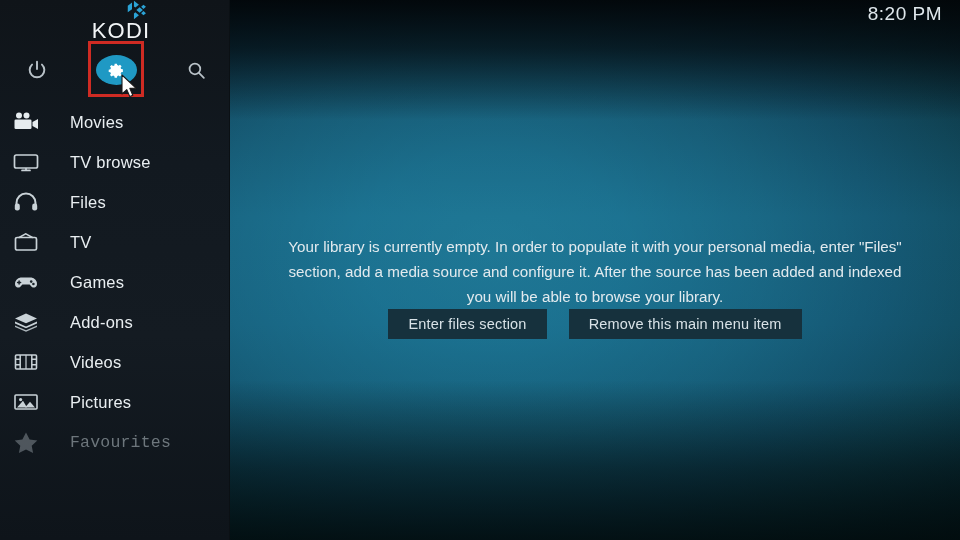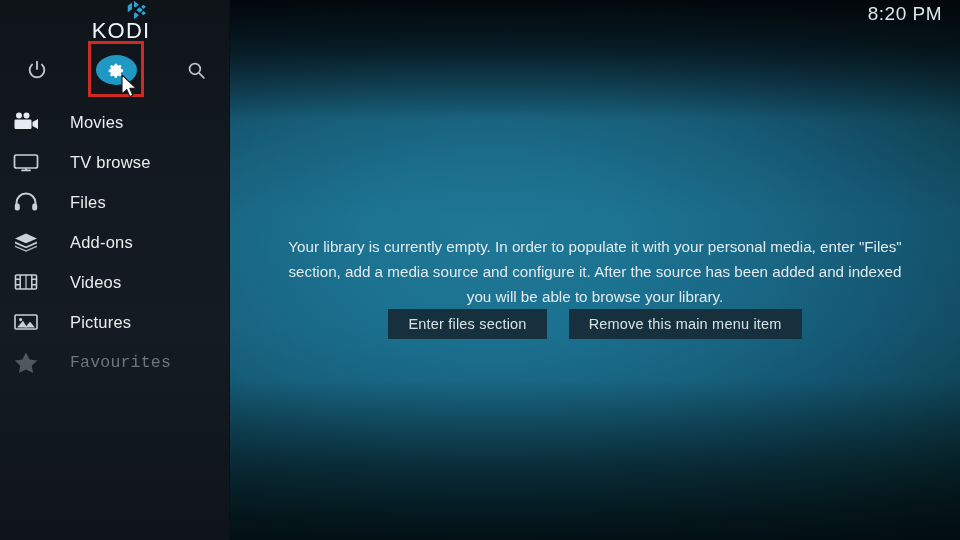--- a/index.html
+++ b/index.html
@@ -199,22 +199,42 @@
           <svg width="26" height="20" viewBox="0 0 26 20">
             <path d="M3.5 15 V11 A9.5 9.5 0 0 1 22.5 11 V15" stroke="#c9d2d7" stroke-width="2" fill="none" stroke-linecap="round"></path>
             <rect x="1.8" y="11.5" width="5" height="7" rx="2.2" fill="#c9d2d7"></rect>
             <rect x="19.2" y="11.5" width="5" height="7" rx="2.2" fill="#c9d2d7"></rect>
           </svg>
         </span>
         <span class="menu-label">Files</span>
       </div>
 
 
-
-
+      <div class="menu-item">
+        <span class="menu-icon">
+          <svg width="26" height="20" viewBox="0 0 26 20">
+            <path d="M6 5.5 L12.6 1.8 M19.4 5.5 L12.9 1.8" stroke="#c9d2d7" stroke-width="1.5" stroke-linecap="round"></path>
+            <rect x="2.5" y="5.5" width="21" height="12.5" rx="1.6" stroke="#c9d2d7" stroke-width="1.7" fill="none"></rect>
+          </svg>
+        </span>
+        <span class="menu-label">TV</span>
+      </div>
+
+
+      <div class="menu-item">
+        <span class="menu-icon">
+          <svg width="26" height="20" viewBox="0 0 26 20">
+            <path d="M7.6 5.6 H18.4 A6.4 6.4 0 0 1 24 12.2 A3.3 3.3 0 0 1 18.9 15 L16.6 12.6 H9.4 L7.1 15 A3.3 3.3 0 0 1 2 12.2 A6.4 6.4 0 0 1 7.6 5.6 Z" fill="#c9d2d7"></path>
+            <path d="M6.1 9 V12 M4.6 10.5 H7.6" stroke="#1b232a" stroke-width="1.5" stroke-linecap="round"></path>
+            <circle cx="18.2" cy="9.6" r="1.3" fill="#1b232a"></circle>
+            <circle cx="20.4" cy="12" r="1.3" fill="#1b232a"></circle>
+          </svg>
+        </span>
+        <span class="menu-label">Games</span>
+      </div>
 
       <div class="menu-item">
         <span class="menu-icon">
           <svg width="26" height="20" viewBox="0 0 26 20">
             <polygon points="13,1.6 24,6.4 13,11.2 2,6.4" fill="#c9d2d7"></polygon>
             <polygon points="2,9.6 13,14.4 24,9.6 24,11.4 13,16.2 2,11.4" fill="#c9d2d7"></polygon>
             <polygon points="2,13.4 13,18.2 24,13.4 24,15 13,19.8 2,15" fill="#c9d2d7" opacity=".85"></polygon>
           </svg>
         </span>
         <span class="menu-label">Add-ons</span>

